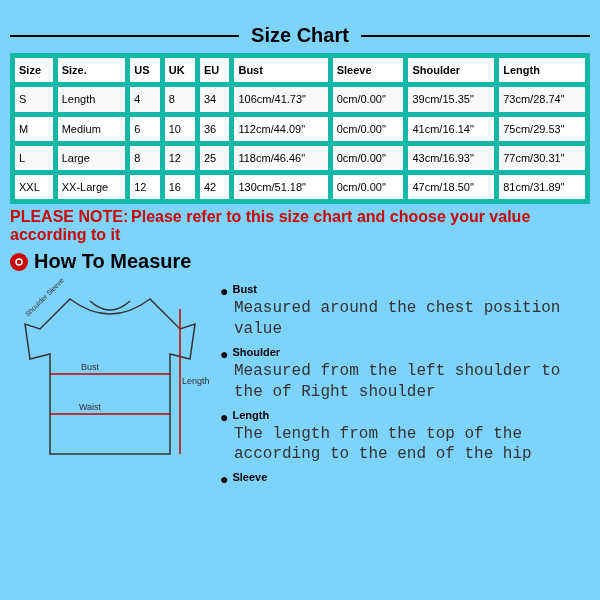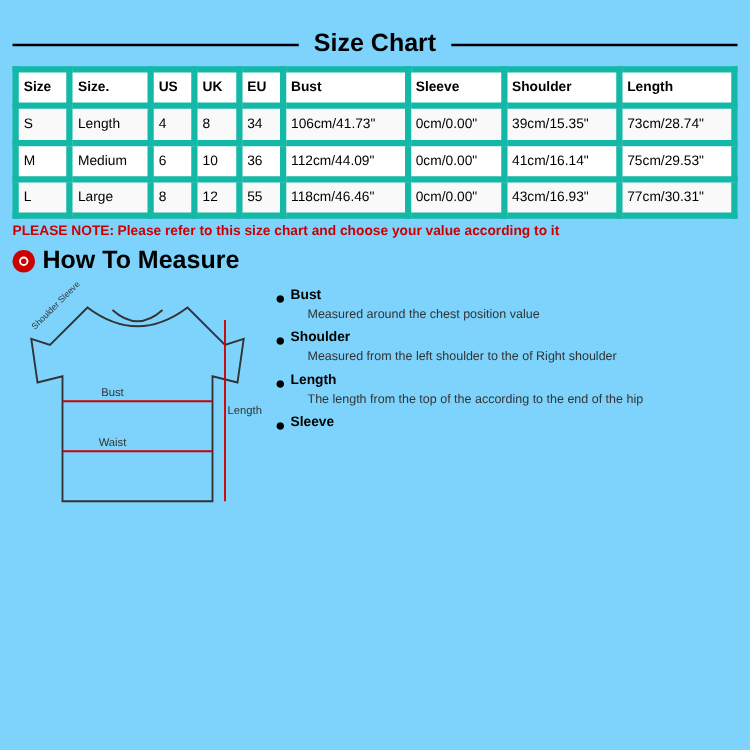--- a/index.html
+++ b/index.html
@@ -67,21 +67,21 @@
     }
 
     
     .please-note {
       margin-top: 4px;
       font-size: 10px;
       color: #cc0000;
     }
     .please-note span {
       font-weight: bold;
-      font-size: 11px;
+      font-size: 16px;
     }
 
     
     .how-to-measure-title {
       display: flex;
       align-items: center;
       margin-top: 6px;
       margin-bottom: 6px;
     }
     .red-circle {
@@ -142,24 +142,25 @@
     .bullet {
       font-size: 14px;
       line-height: 1;
       margin-top: 1px;
     }
     .measure-title {
       font-weight: bold;
       font-size: 11px;
     }
     .measure-desc {
-      font-size: 10px;
+      font-size: 16px;
       color: #333;
-      margin-left: 26px;
+      margin-left: 14px;
       line-height: 1.3;
+      font-family: Liberation Mono, monospace;
     }
   </style>
 </head>
 <body>
 
 <div class="container">
 
   <div class="title-row">
     <div class="title-line"></div>
     <div class="title-text">Size Chart</div>
@@ -201,25 +202,36 @@
           <td>112cm/44.09"</td>
           <td>0cm/0.00"</td>
           <td>41cm/16.14"</td>
           <td>75cm/29.53"</td>
         </tr>
         <tr>
           <td>L</td>
           <td>Large</td>
           <td>8</td>
           <td>12</td>
-          <td>55</td>
+          <td>25</td>
           <td>118cm/46.46"</td>
           <td>0cm/0.00"</td>
           <td>43cm/16.93"</td>
           <td>77cm/30.31"</td>
+        </tr>
+        <tr>
+          <td>XXL</td>
+          <td>XX-Large</td>
+          <td>12</td>
+          <td>16</td>
+          <td>42</td>
+          <td>130cm/51.18"</td>
+          <td>0cm/0.00"</td>
+          <td>47cm/18.50"</td>
+          <td>81cm/31.89"</td>
         </tr>
       </tbody>
   </table>
 
   <div class="please-note">
     <span>PLEASE NOTE:</span>
     <span> Please refer to this size chart and choose your value according to it</span>
   </div>
 
   <div class="how-to-measure-title">

